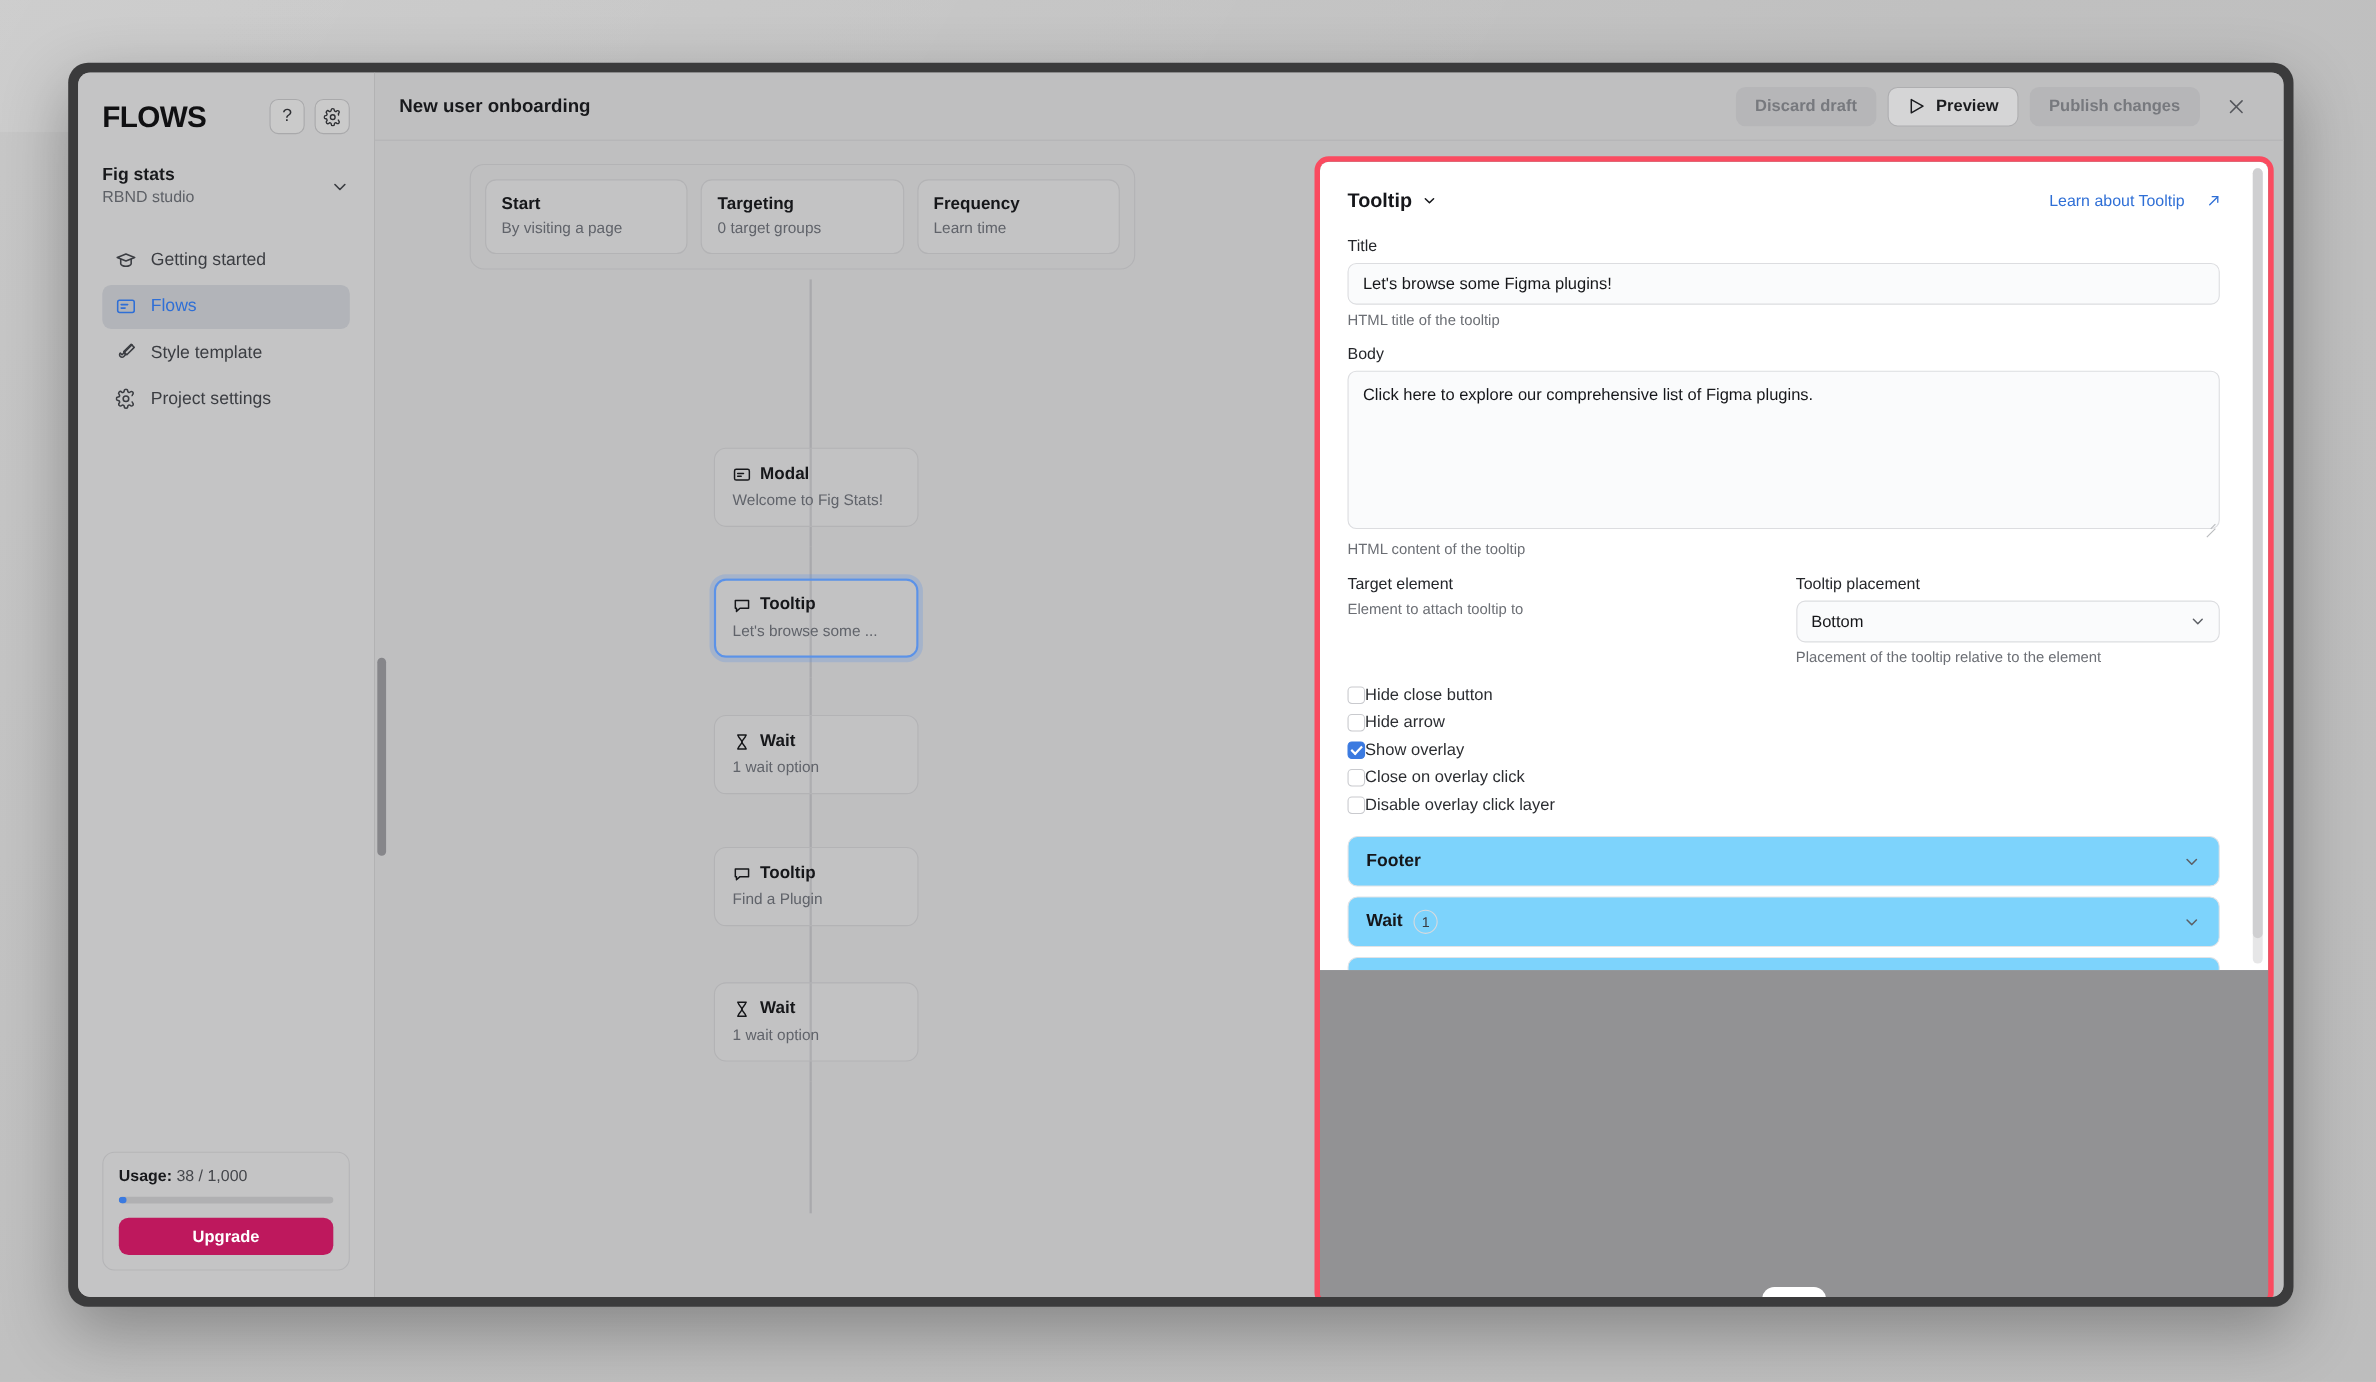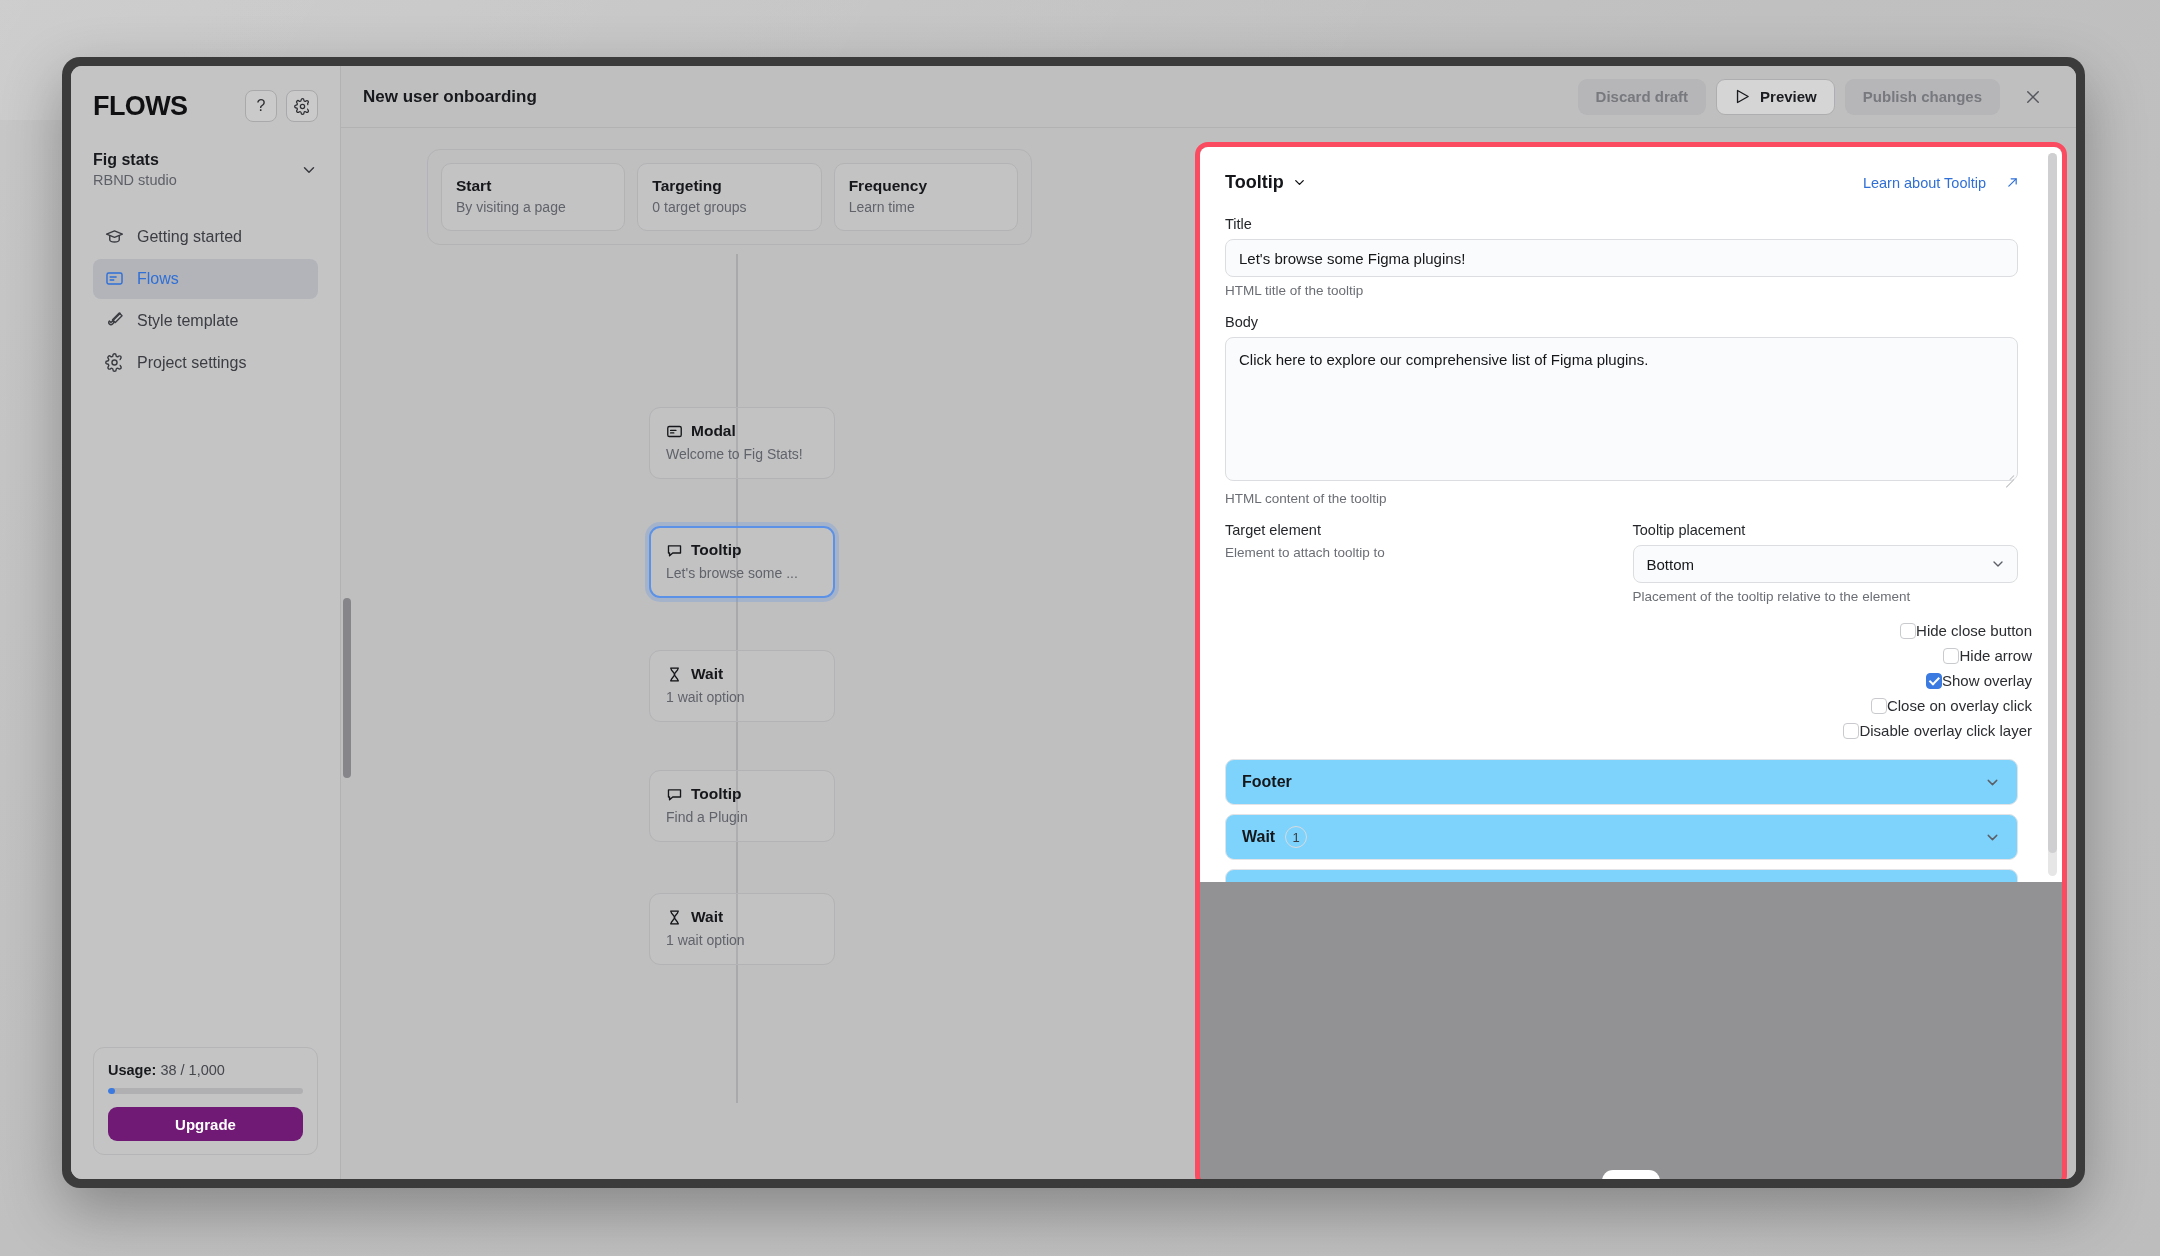--- a/index.html
+++ b/index.html
@@ -135,21 +135,21 @@
     margin-top: 10px;
     height: 6px; border-radius: 4px;
     background: #b0b0b2;
     overflow: hidden;
   }
   #usage-fill { height: 100%; width: 3.8%; background: #3b7ae0; border-radius: 4px; }
   #upgrade-btn {
     margin-top: 13px;
     width: 100%; height: 34px;
     border: none; border-radius: 9px;
-    background: #701a75;
+    background: #be185d;
     color: #fff; font-size: 15px; font-weight: 700;
     font-family: "Liberation Sans", sans-serif;
     cursor: pointer;
   }
 
   
   #main { flex: 1; display: flex; flex-direction: column; min-width: 0; position: relative; }
 
   #topbar {
     height: 62px;
@@ -350,21 +350,21 @@
     display: flex; align-items: center;
     cursor: pointer;
   }
   .select-chevron {
     position: absolute; right: 12px; top: 50%;
     transform: translateY(-50%);
     color: #5c5f65; pointer-events: none;
   }
 
   #checkbox-list { margin: 2px 0 20px; display: flex; flex-direction: column; gap: 8px; }
-  .cbrow { display: flex; align-items: center; cursor: pointer; justify-content: flex-end; }
+  .cbrow { display: flex; align-items: center; cursor: pointer; }
   .cbox {
     width: 16px; height: 16px; flex: 0 0 16px;
     border: 1px solid #c9cace;
     border-radius: 4px;
     background: #fff;
     display: flex; align-items: center; justify-content: center;
   }
   .cbox.checked { background: #3b7ae0; border-color: #3b7ae0; }
   .cbox.checked:after {
     content: "";

